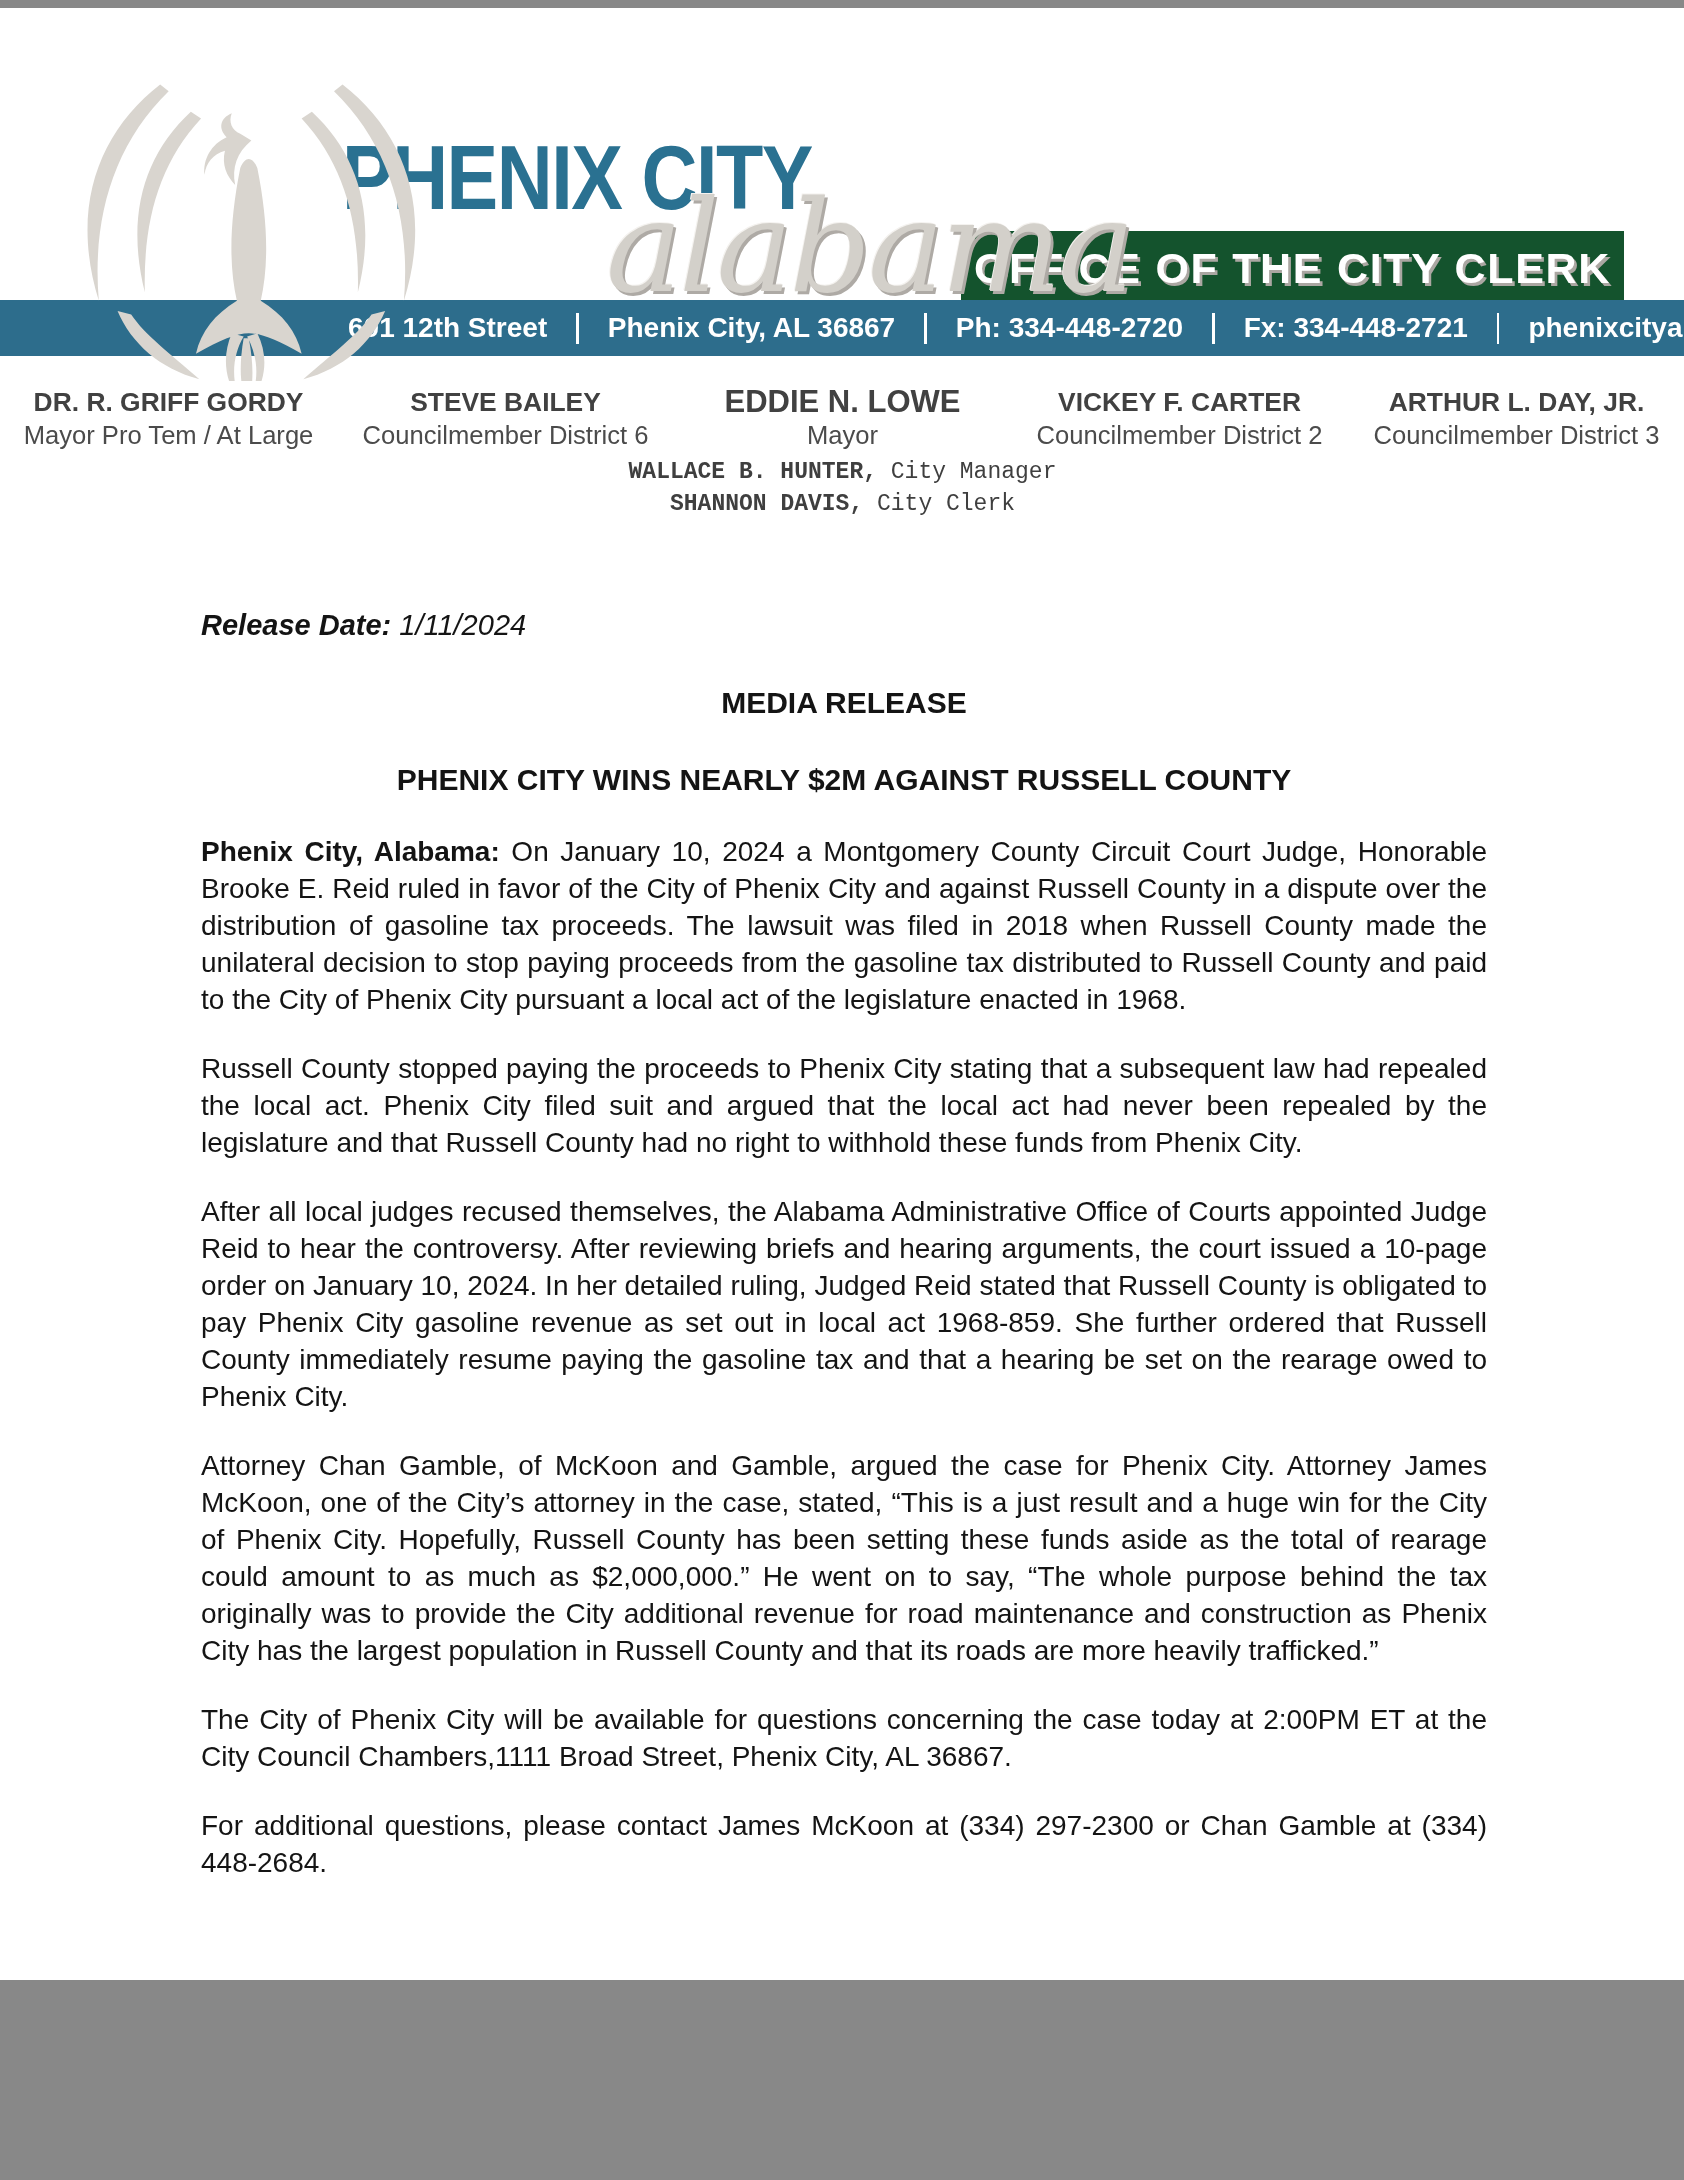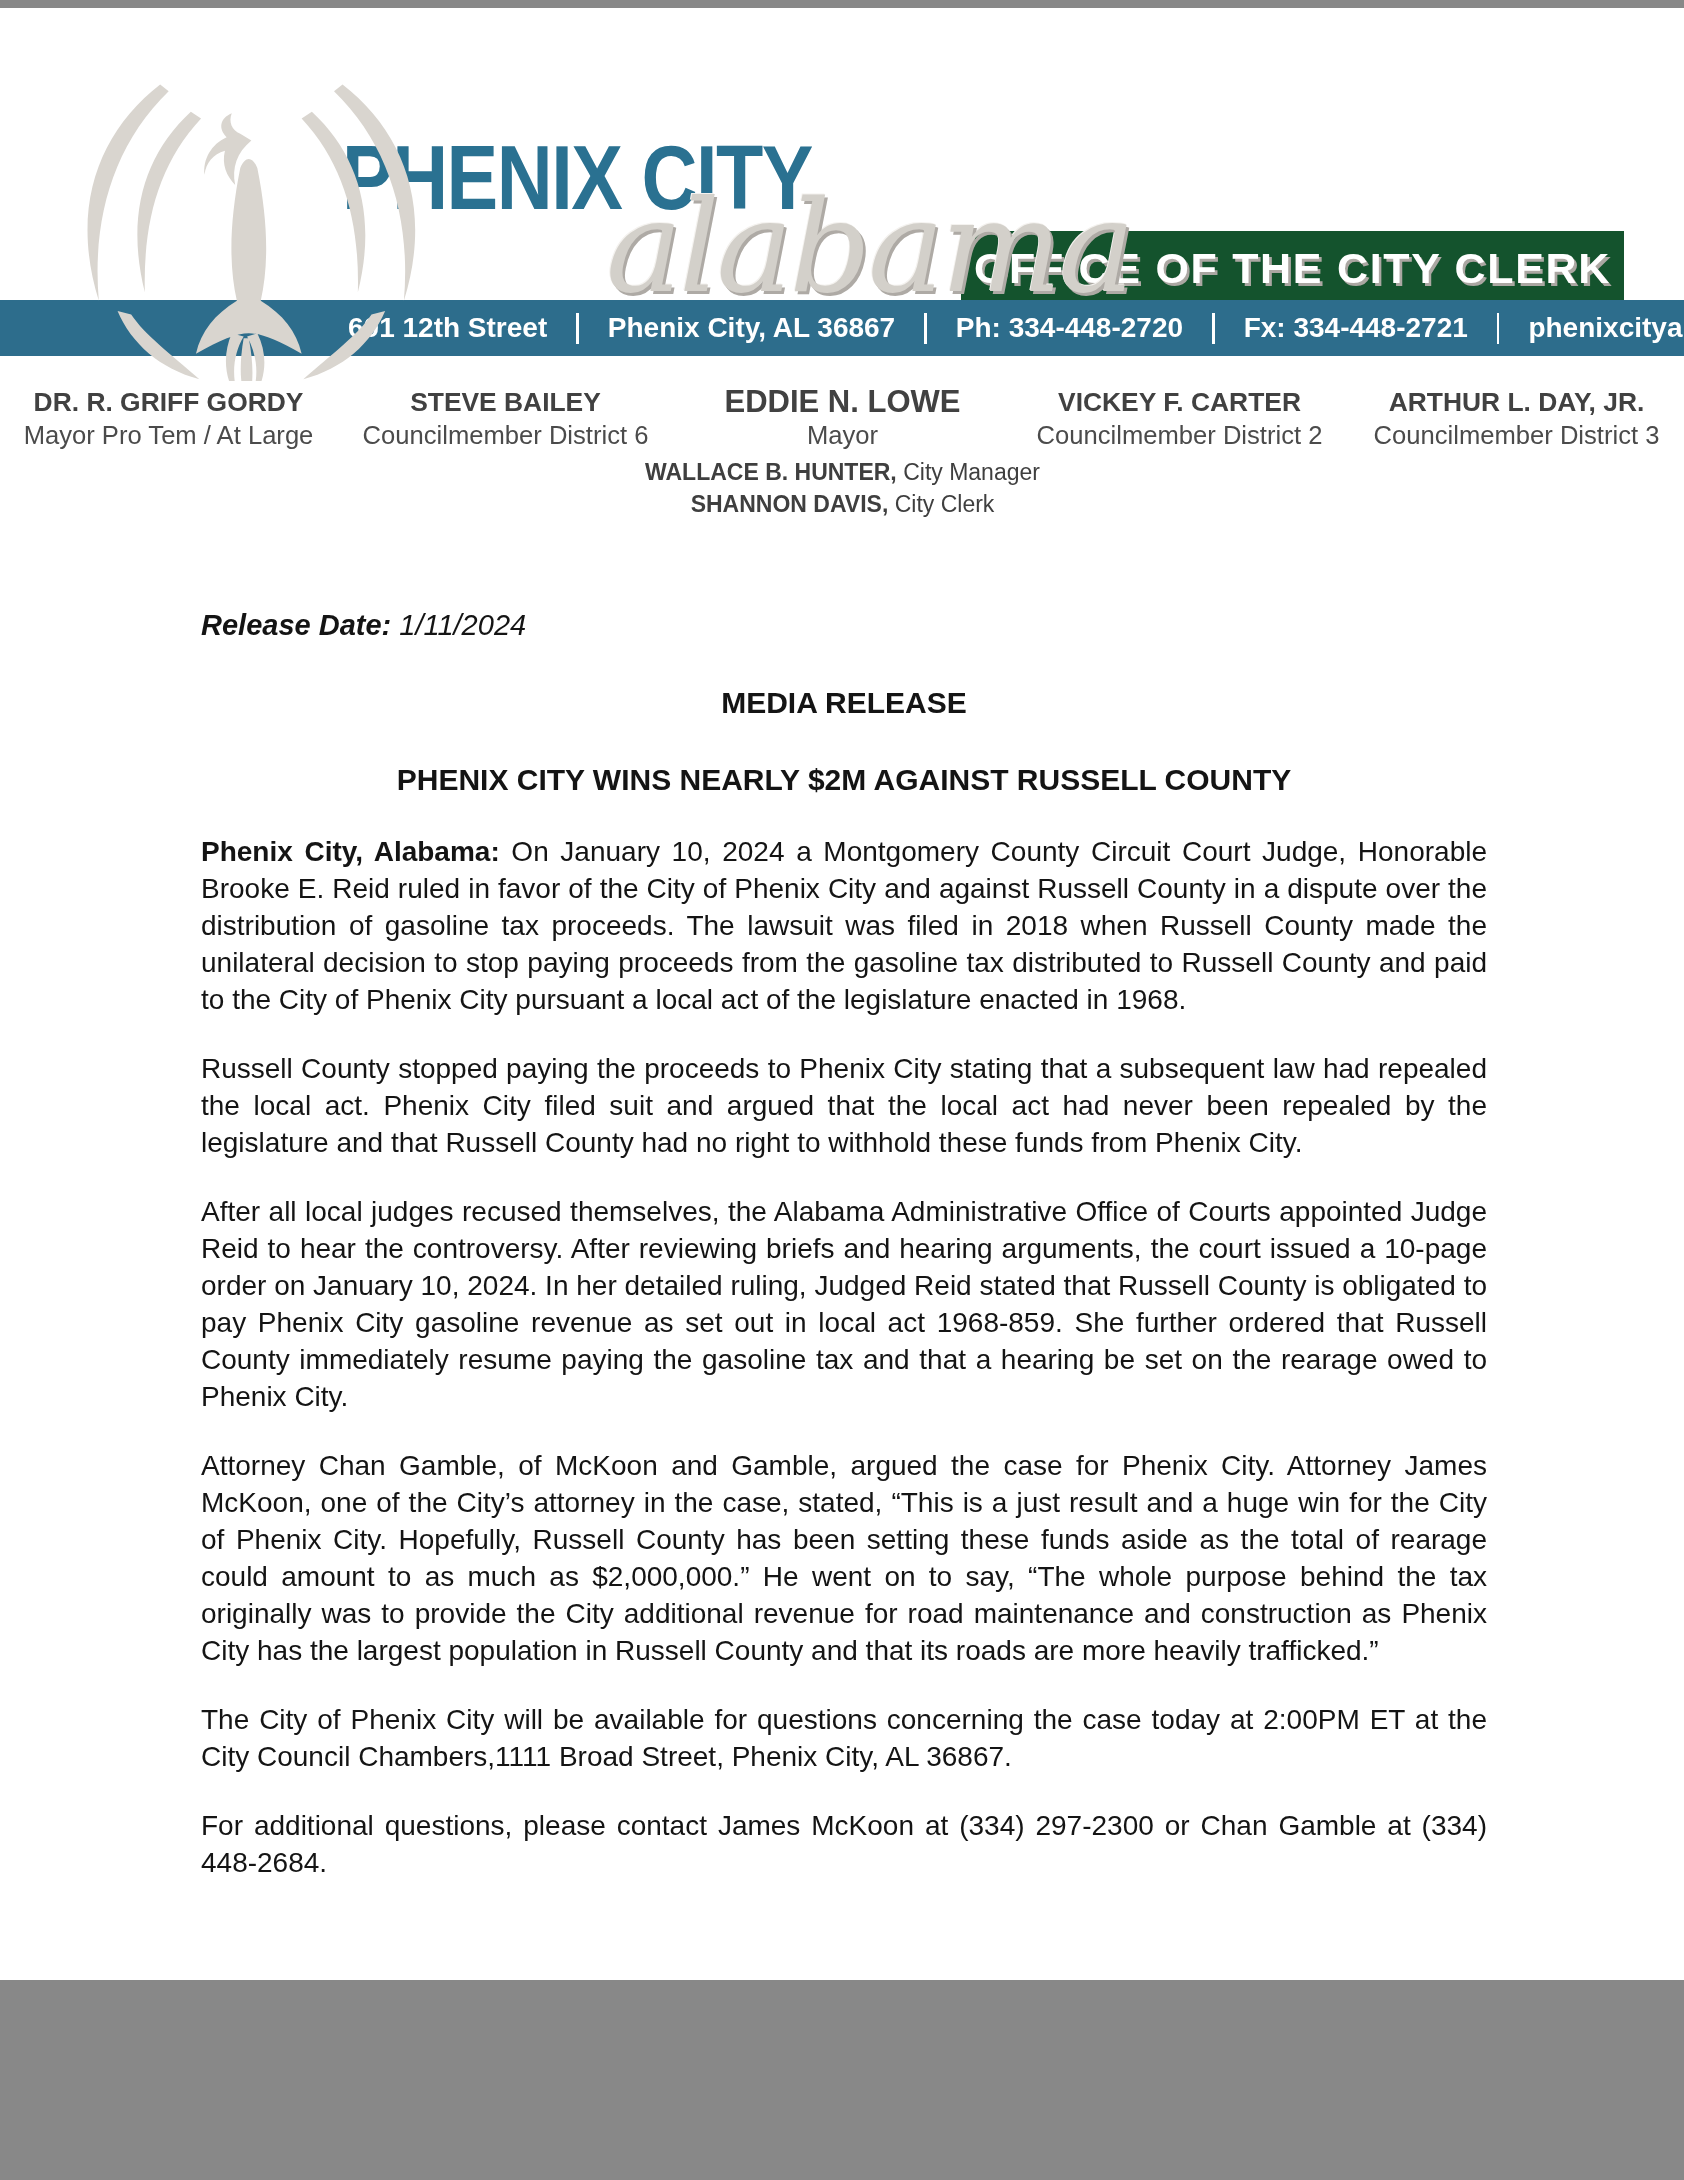--- a/index.html
+++ b/index.html
@@ -37,21 +37,21 @@
   .contact-bar .sep { width:2.6px; height:31px; background:#ffffff; flex:0 0 auto; }
 
   .officials {
     position:absolute; left:0; top:377px; width:100%; z-index:1;
     display:grid; grid-template-columns:repeat(5,1fr); text-align:center; color:#414141;
   }
   .o-name  { font-size:26.4px; font-weight:bold; line-height:34px; white-space:nowrap; }
   .o-title { font-size:25.6px; line-height:32px; color:#4b4b4b; white-space:nowrap; }
   .official.center .o-name { font-size:31px; }
   .staff { position:absolute; left:0; top:449px; width:100%; text-align:center; color:#3f3f3f; }
-  .staff-line { font-size:23px; line-height:31.5px; }
+  .staff-line { font-size:23px; line-height:31.5px;font-family:Liberation Mono, monospace; }
   .staff-line b { font-weight:bold; }
 
   
   .doc-body { position:absolute; left:201px; top:601px; width:1286px; color:#141414; }
   .release-line { font-size:29px; font-style:italic; margin-bottom:44px; }
   .release-line .rl { font-weight:bold; }
   .kicker   { text-align:center; font-weight:bold; font-size:30px; margin-bottom:43px; }
   .headline { text-align:center; font-weight:bold; font-size:30px; margin-bottom:36px; white-space:nowrap; }
   .doc-body p { font-size:28px; line-height:37px; text-align:justify; margin:0 0 32px 0; }
   .doc-body p .lead { font-weight:bold; }

